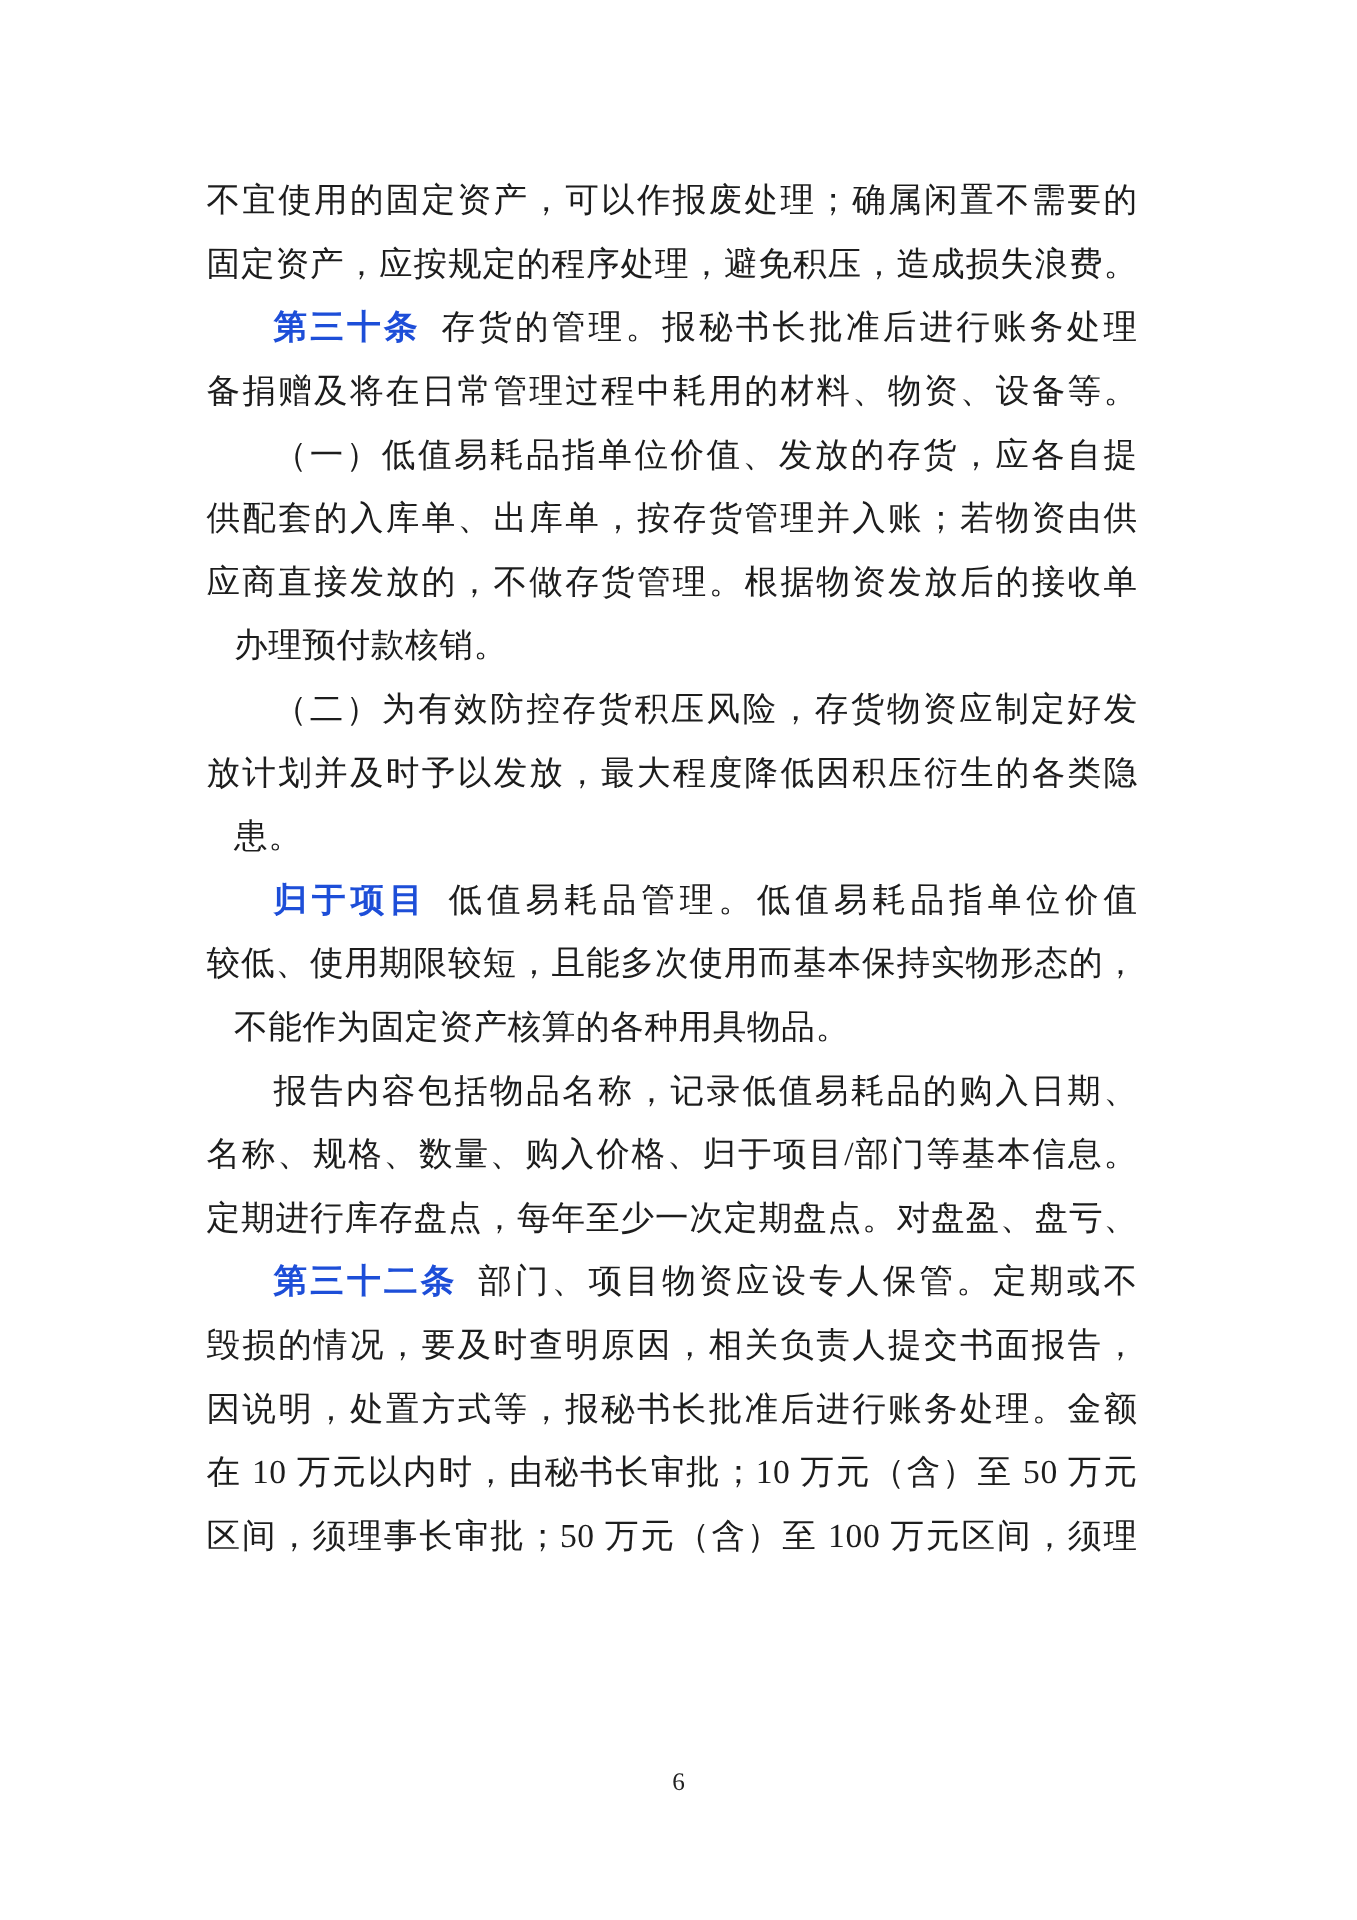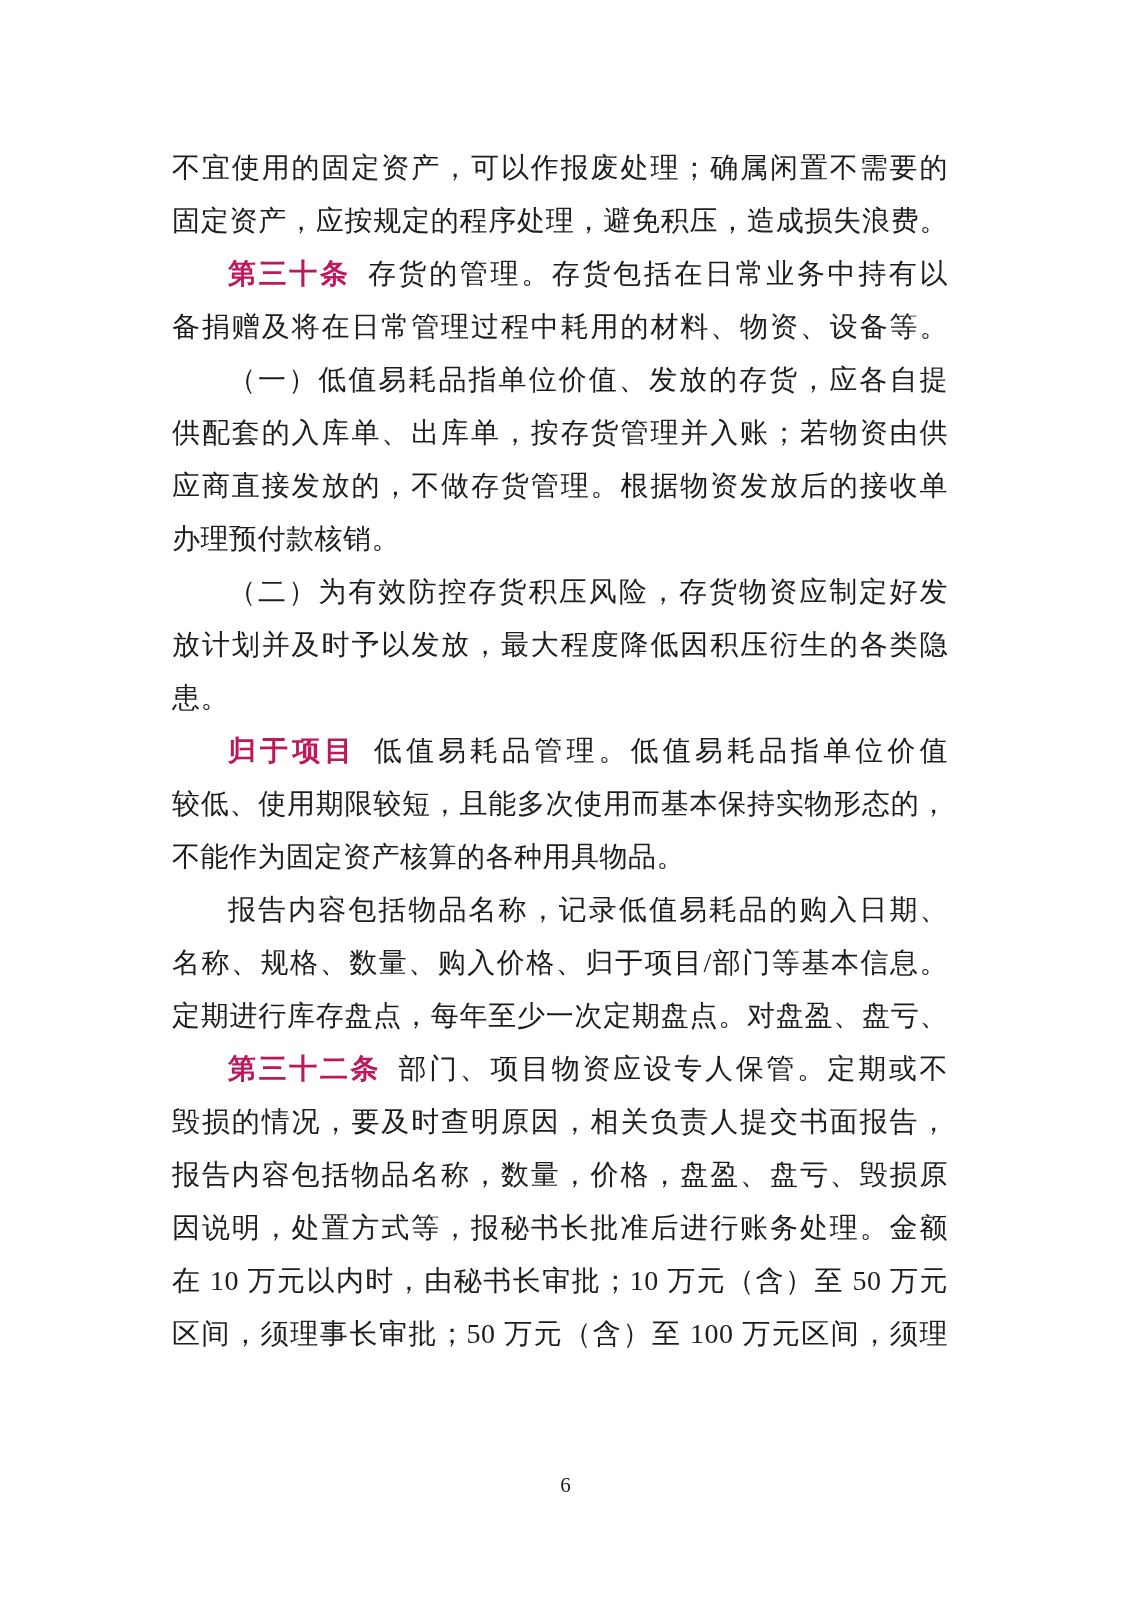--- a/index.html
+++ b/index.html
@@ -23,61 +23,60 @@
   }
   .line {
     font-size: 28px;
     line-height: 53px;
     height: 53px;
     text-align: justify;
     text-align-last: justify;
     letter-spacing: 0.5px;
   }
   .line.indent { padding-left: 56px; }
-  .line.end { text-align-last: left; }
+  .line.end { text-align-last: left; margin-left: 23px; }
   .lead {
     font-weight: 700;
-    color: #be185d;
+    color: #1d4ed8;
     margin-right: 0.62em;
   }
   .footer {
     position: absolute;
     left: 0; top: 1473px;
     width: 1131px;
     text-align: center;
     font-size: 21px;
     color: #222222;
   }
 </style>
 </head>
 <body>
 
 <div class="page">
 
   <div class="content">
     <div class="line">不宜使用的固定资产，可以作报废处理；确属闲置不需要的</div>
     <div class="line">固定资产，应按规定的程序处理，避免积压，造成损失浪费。</div>
-    <div class="line indent"><span class="lead">第三十条</span><span>存货的管理。存货包括在日常业务中持有以</span></div>
+    <div class="line indent"><span class="lead">第三十条</span><span>存货的管理。报秘书长批准后进行账务处理</span></div>
     <div class="line">备捐赠及将在日常管理过程中耗用的材料、物资、设备等。</div>
     <div class="line indent">（一）低值易耗品指单位价值、发放的存货，应各自提</div>
     <div class="line">供配套的入库单、出库单，按存货管理并入账；若物资由供</div>
     <div class="line">应商直接发放的，不做存货管理。根据物资发放后的接收单</div>
     <div class="line end">办理预付款核销。</div>
     <div class="line indent">（二）为有效防控存货积压风险，存货物资应制定好发</div>
     <div class="line">放计划并及时予以发放，最大程度降低因积压衍生的各类隐</div>
     <div class="line end">患。</div>
     <div class="line indent"><span class="lead">归于项目</span><span>低值易耗品管理。低值易耗品指单位价值</span></div>
     <div class="line">较低、使用期限较短，且能多次使用而基本保持实物形态的，</div>
     <div class="line end">不能作为固定资产核算的各种用具物品。</div>
     <div class="line indent">报告内容包括物品名称，记录低值易耗品的购入日期、</div>
     <div class="line">名称、规格、数量、购入价格、归于项目/部门等基本信息。</div>
     <div class="line">定期进行库存盘点，每年至少一次定期盘点。对盘盈、盘亏、</div>
     <div class="line indent"><span class="lead">第三十二条</span><span>部门、项目物资应设专人保管。定期或不</span></div>
     <div class="line">毁损的情况，要及时查明原因，相关负责人提交书面报告，</div>
-    <div class="line">报告内容包括物品名称，数量，价格，盘盈、盘亏、毁损原</div>
     <div class="line">因说明，处置方式等，报秘书长批准后进行账务处理。金额</div>
     <div class="line">在 10 万元以内时，由秘书长审批；10 万元（含）至 50 万元</div>
     <div class="line">区间，须理事长审批；50 万元（含）至 100 万元区间，须理</div>
   </div>
 
   <div class="footer">6</div>
 
 </div>
 
 </body></html>

